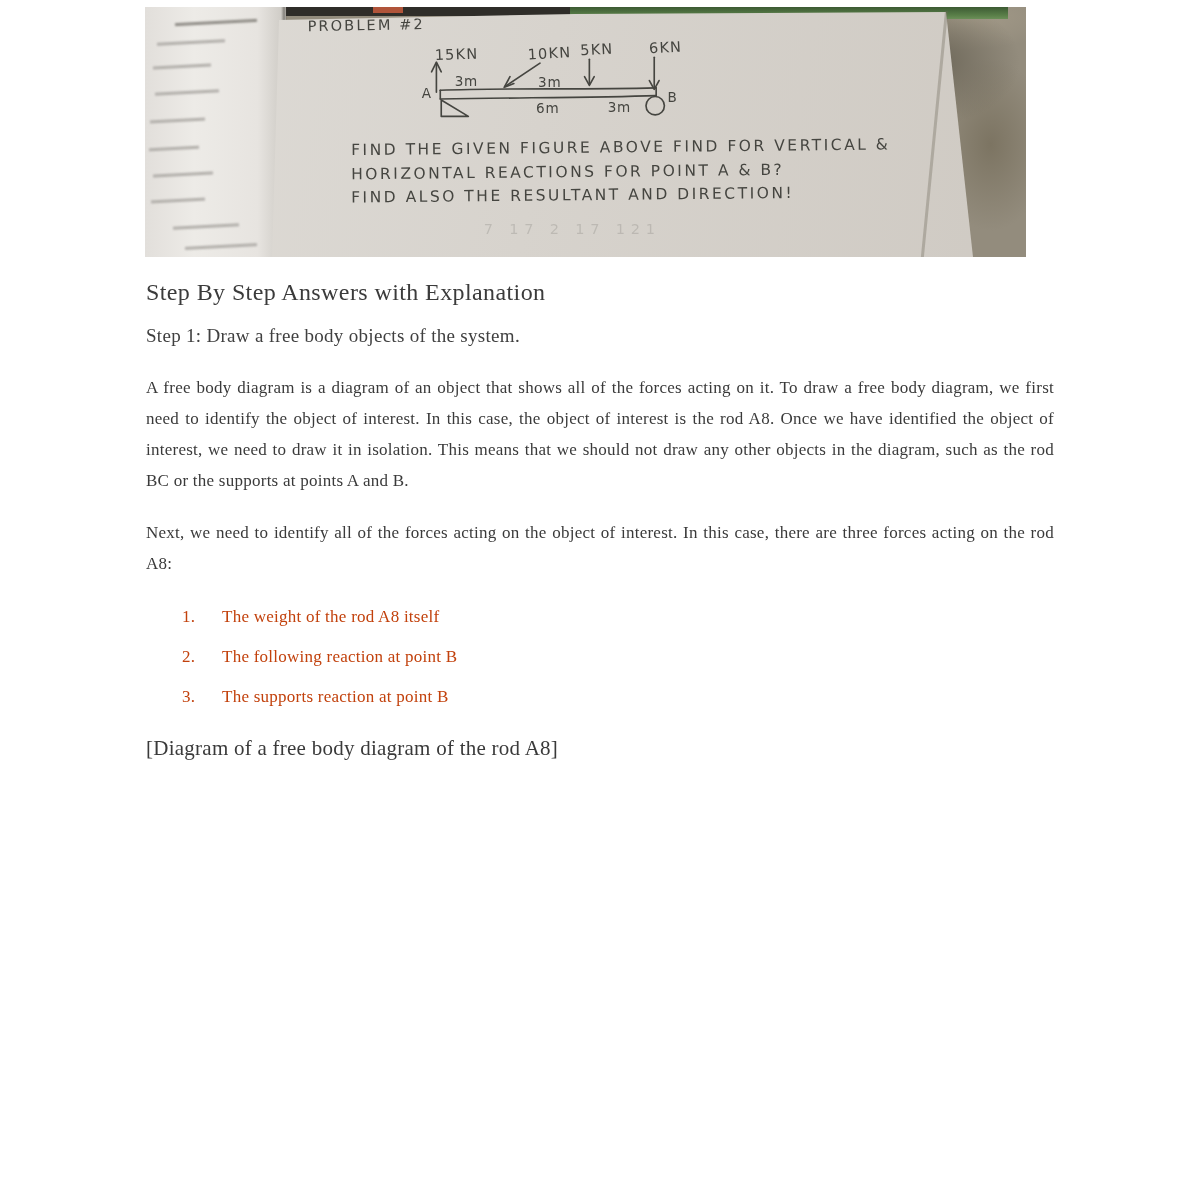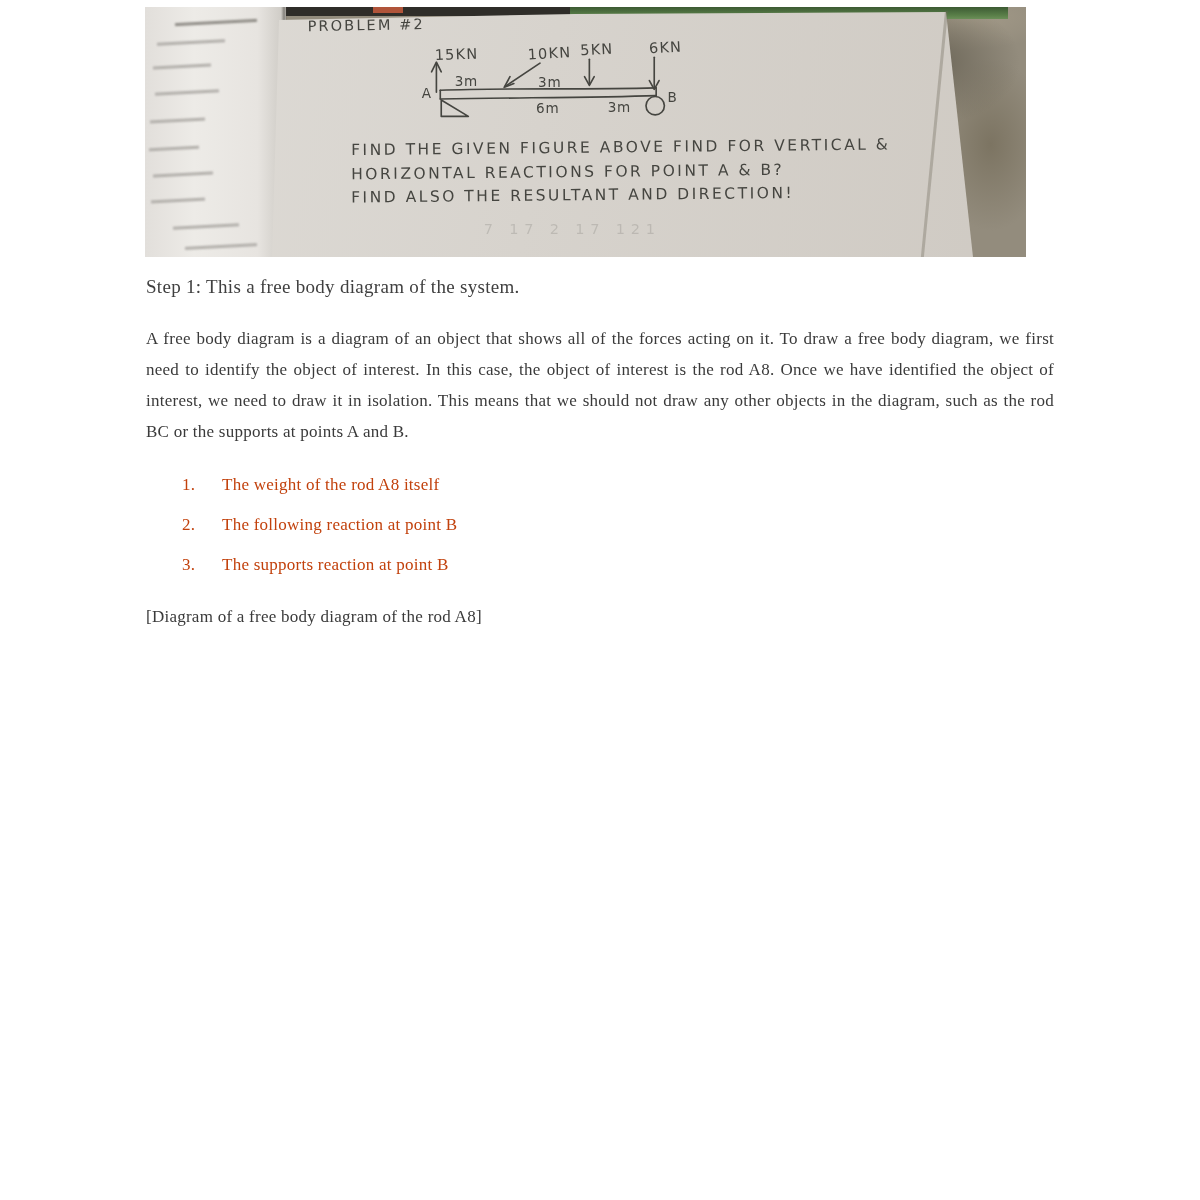--- a/index.html
+++ b/index.html
@@ -47,21 +47,21 @@
     color:#3b3b3b;letter-spacing:0.4px;}
   p.step1{margin:18px 0 0;font-size:19px;line-height:24px;color:#404040;letter-spacing:0.3px;}
   p.body{margin:21px 0 0;font-size:17px;line-height:31px;letter-spacing:0.25px;
     text-align:justify;color:#3a3a3a;}
   p.body.first{margin-top:24px;}
   ol.forces-list{margin:22px 0 0;padding:0 0 0 76px;counter-reset:item;}
   ol.forces-list li{list-style:none;position:relative;font-size:17px;line-height:31px;
     letter-spacing:0.25px;margin-bottom:9px;color:#c2410c;}
   ol.forces-list li::before{counter-increment:item;content:counter(item) ".";
     position:absolute;left:-40px;}
-  p.bracket{margin:21px 0 0;font-size:17px;line-height:31px;letter-spacing:0.25px;color:#3a3a3a;}
+  p.bracket{margin:21px 0 0;font-size:21px;line-height:31px;letter-spacing:0.25px;color:#3a3a3a;}
 </style>
 </head>
 <body>
 
 <div class="doc">
 
 
 
   <div class="photo">
     <div class="concrete"></div>
@@ -127,25 +127,27 @@
       <text class="hw-sm" x="545" y="98" text-anchor="middle">B</text>
 
       <text class="hw-lg" x="213" y="153" transform="rotate(-0.6 213 153)">FIND THE GIVEN FIGURE ABOVE FIND FOR VERTICAL &amp;</text>
       <text class="hw-lg" x="213" y="178" transform="rotate(-0.6 213 178)">HORIZONTAL REACTIONS FOR POINT A &amp; B?</text>
       <text class="hw-lg" x="213" y="202" transform="rotate(-0.6 213 202)">FIND ALSO THE RESULTANT AND DIRECTION!</text>
 
       <text class="faint" x="350" y="234">7 17   2 17  121</text>
     </svg>
   </div>
 
+  <h3 class="answers-heading">Step By Step Answers with Explanation</h3>
 
-  <p class="step1">Step 1: This a free body diagram of the system.</p>
+  <p class="step1">Step 1: Draw a free body objects of the system.</p>
 
   <p class="body first">A free body diagram is a diagram of an object that shows all of the forces acting on it. To draw a free body diagram, we first need to identify the object of interest. In this case, the object of interest is the rod A8. Once we have identified the object of interest, we need to draw it in isolation. This means that we should not draw any other objects in the diagram, such as the rod BC or the supports at points A and B.</p>
 
+  <p class="body">Next, we need to identify all of the forces acting on the object of interest. In this case, there are three forces acting on the rod A8:</p>
 
   <ol class="forces-list">
     <li>The weight of the rod A8 itself</li>
     <li>The following reaction at point B</li>
     <li>The supports reaction at point B</li>
   </ol>
 
 
   <p class="bracket">[Diagram of a free body diagram of the rod A8]</p>
 

